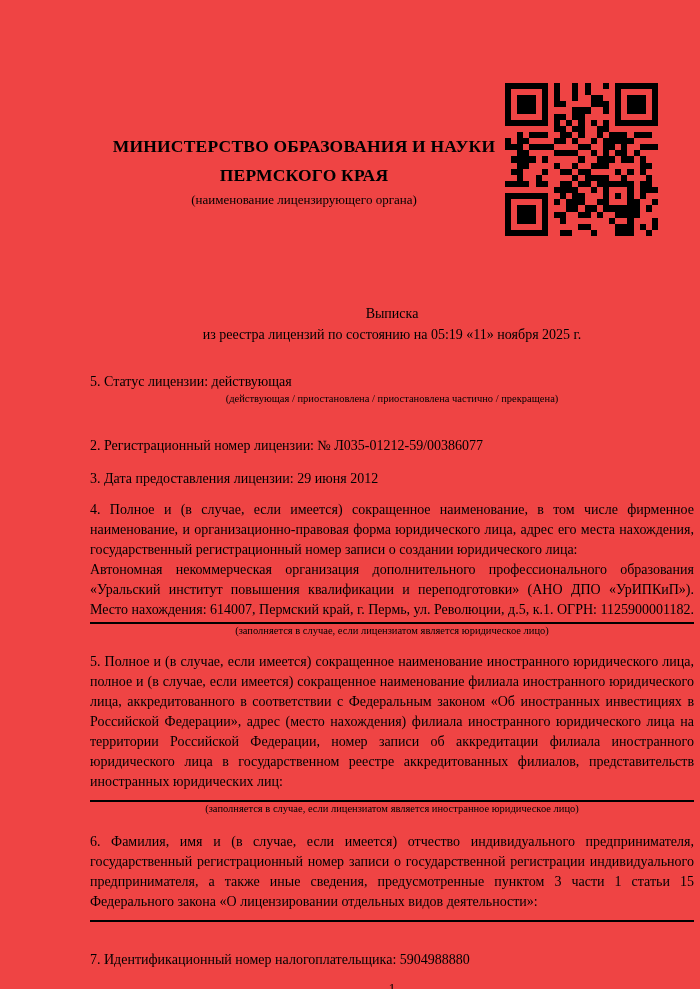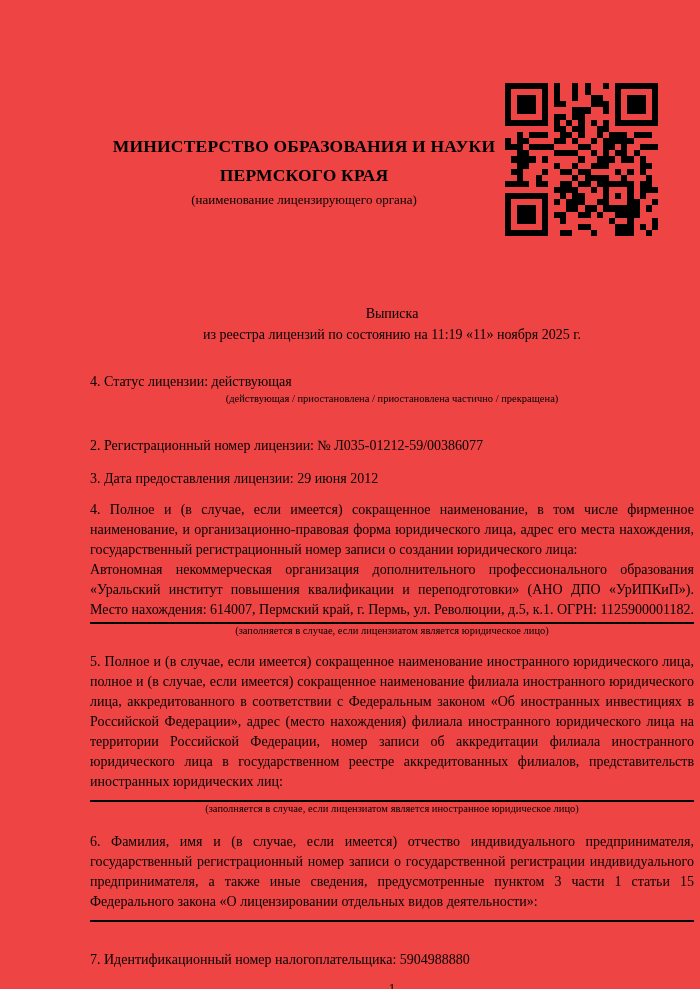--- a/index.html
+++ b/index.html
@@ -354,25 +354,25 @@
   <div class="content">
 
     <div class="issuer">
       <div>МИНИСТЕРСТВО ОБРАЗОВАНИЯ И НАУКИ</div>
       <div>ПЕРМСКОГО КРАЯ</div>
     </div>
     <div class="issuer-caption">(наименование лицензирующего органа)</div>
 
     <div class="doc-title">
       <div>Выписка</div>
-      <div>из реестра лицензий по состоянию на 11:19 «11» ноября 2025 г.</div>
+      <div>из реестра лицензий по состоянию на 05:19 «11» ноября 2025 г.</div>
     </div>
 
     <div class="item" id="item1">
-      <div>4. Статус лицензии: действующая</div>
+      <div>5. Статус лицензии: действующая</div>
       <div class="field-caption">(действующая / приостановлена / приостановлена частично / прекращена)</div>
     </div>
 
     <div class="item" id="item2">
       <div>2. Регистрационный номер лицензии: № Л035-01212-59/00386077</div>
     </div>
 
     <div class="item" id="item3">
       <div>3. Дата предоставления лицензии: 29 июня 2012</div>
     </div>

